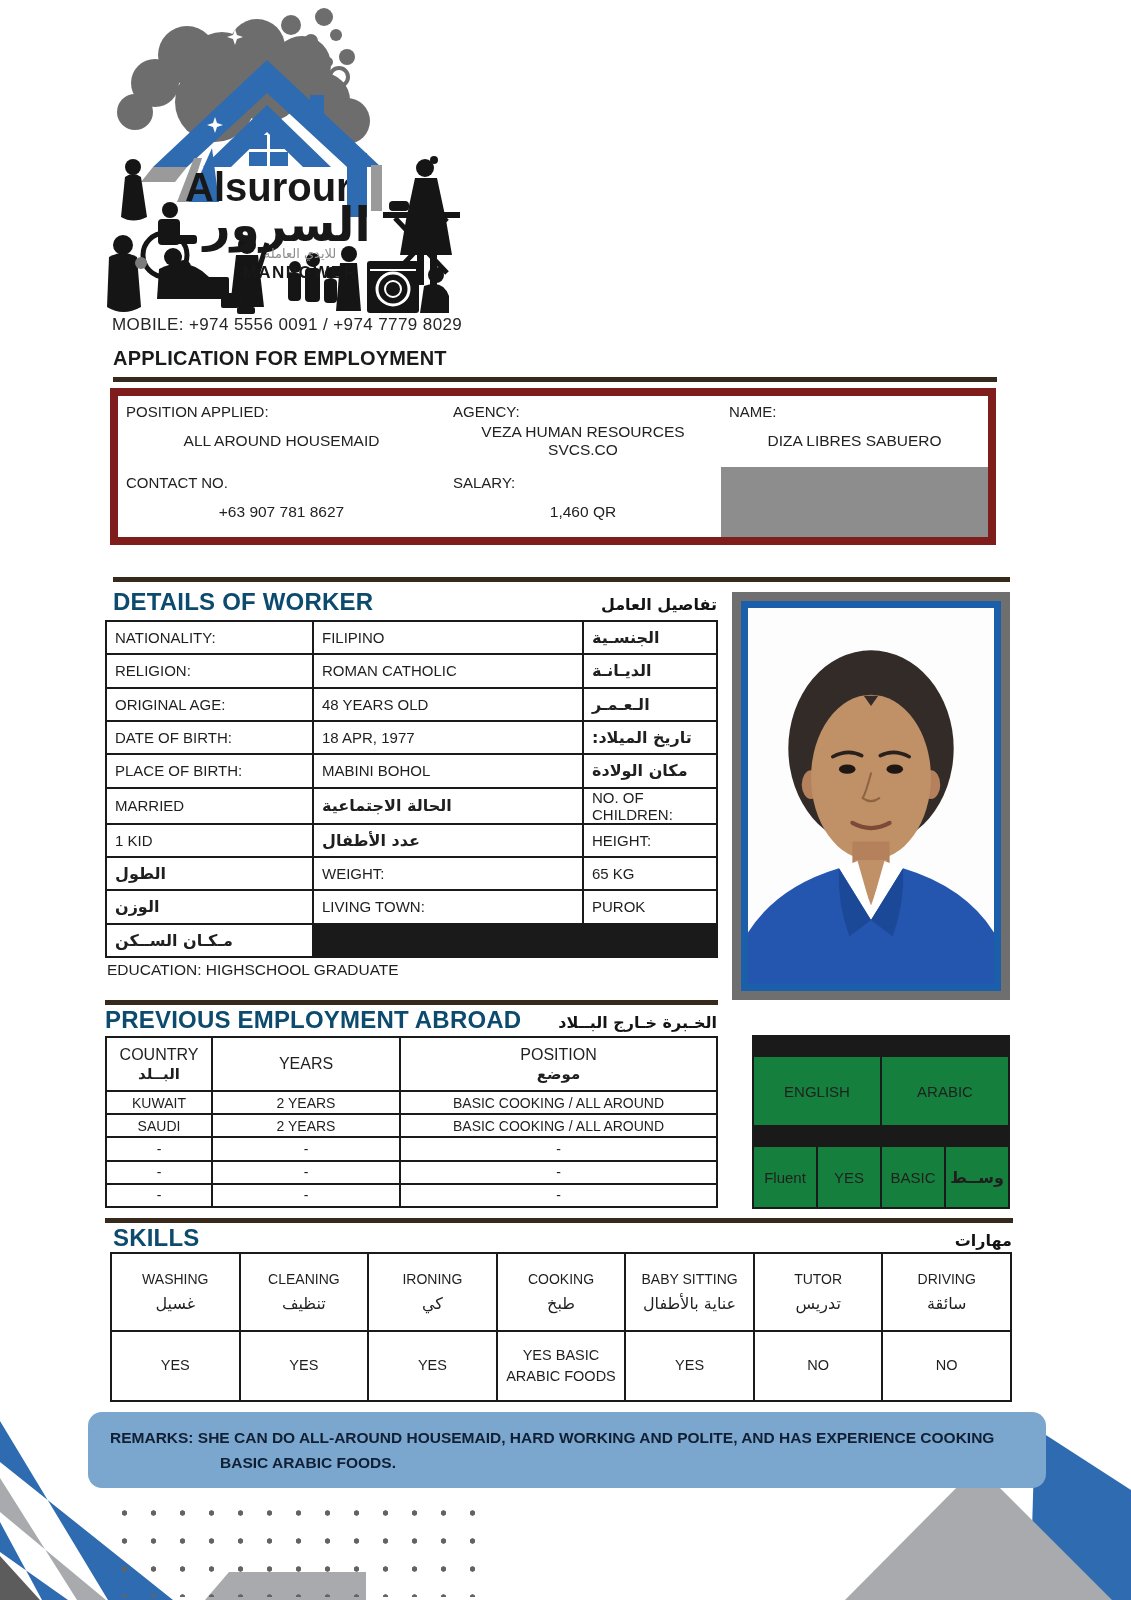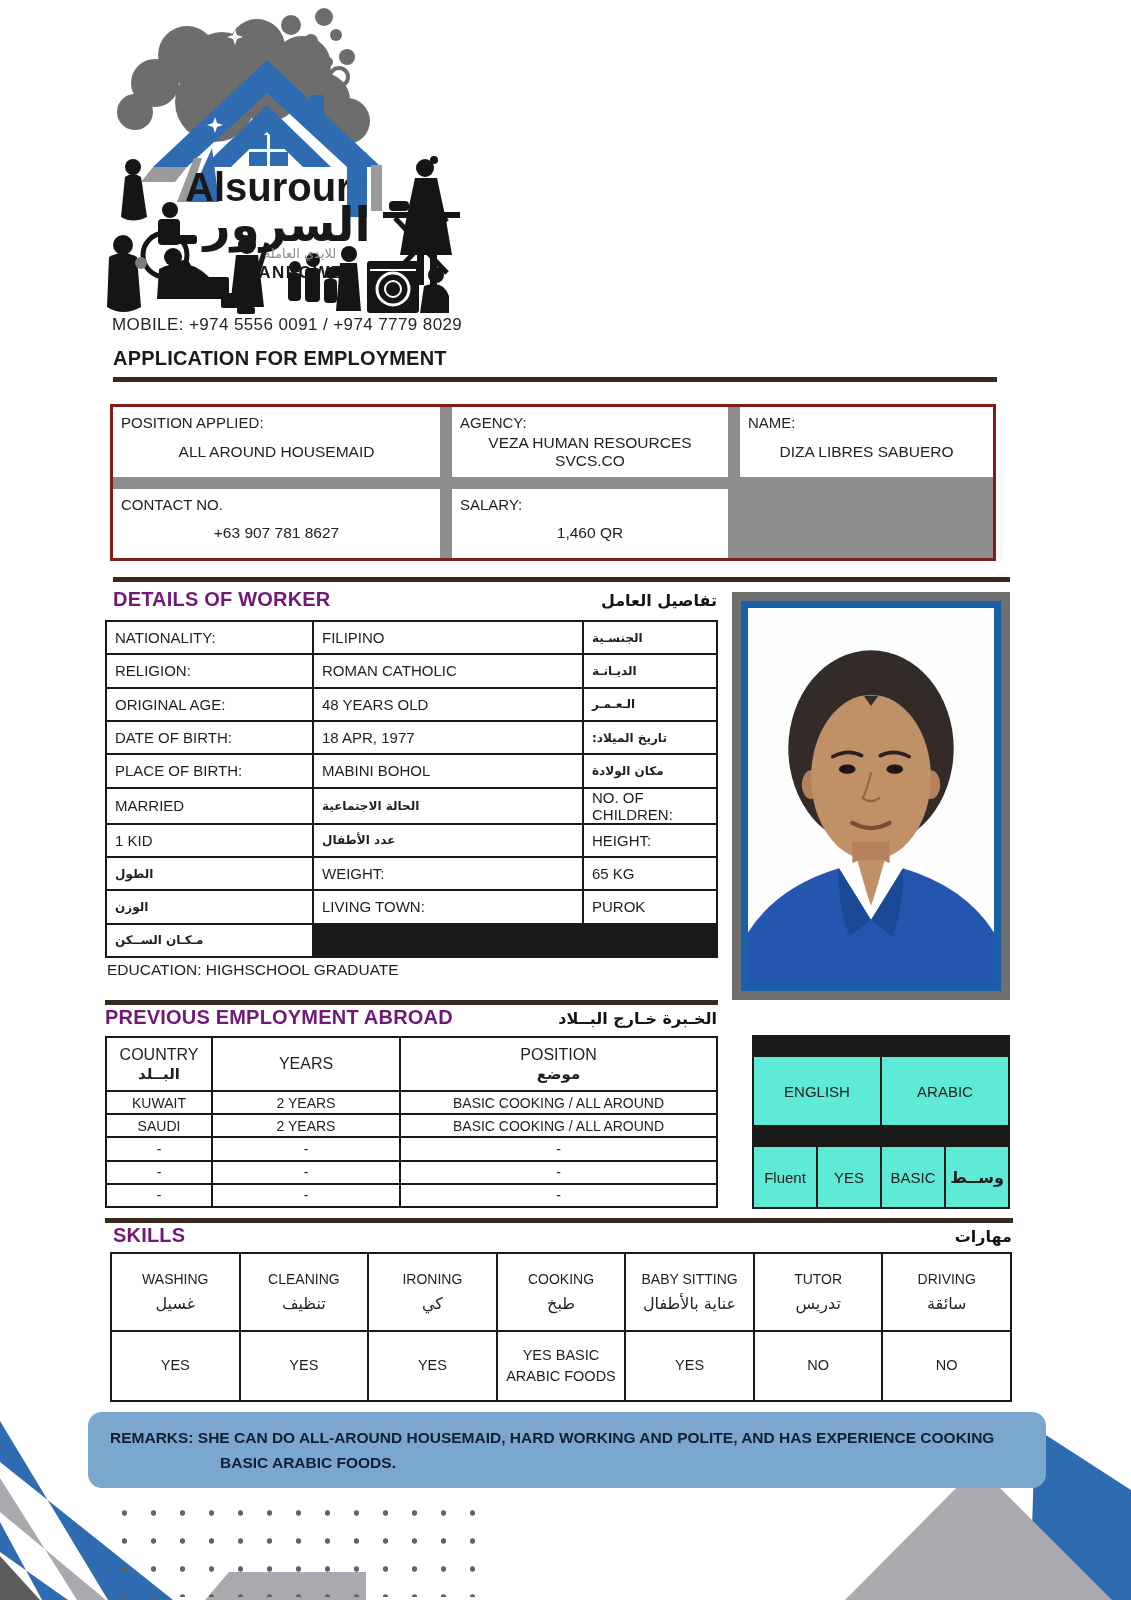--- a/index.html
+++ b/index.html
@@ -10,71 +10,71 @@
   .ar { font-family:"DejaVu Sans", sans-serif; direction:rtl; }
 
   
   .bar { position:absolute; height:5px; background:#38291d; z-index:3; }
   #bar-app   { left:113px; top:377px; width:884px; }
   #bar-det   { left:113px; top:577px; width:897px; }
   #bar-emp   { left:105px; top:1000px; width:613px; }
   #bar-skill { left:105px; top:1218px; width:908px; }
 
   .sec-head { position:absolute; display:flex; justify-content:space-between; align-items:baseline; z-index:3; }
-  .sec-head .en { font-weight:800; font-size:20px; letter-spacing:.2px; color:#701a75; }
+  .sec-head .en { font-weight:800; font-size:24px; letter-spacing:.2px; color:#0c4a6e; }
   .sec-head .ar { font-weight:700; font-size:16px; color:#141414; }
 
   #app-title { left:113px; top:347px; font-weight:800; font-size:20px; letter-spacing:.2px; z-index:3; position:absolute; }
   #mobile-line { position:absolute; left:112px; top:315px; font-size:17px; letter-spacing:.4px; color:#262626; z-index:3; }
 
   #details-head { left:113px; top:588px; width:604px; }
   #emp-head { left:105px; top:1006px; width:612px; }
   #skills-head { left:113px; top:1224px; width:899px; }
 
   
   #app-table {
     position:absolute; left:110px; top:388px; width:886px; height:157px;
     display:grid; grid-template-columns:327px 276px 1fr; grid-template-rows:1fr 1fr;
-    background:#8d8d8d; border:3px solid #7f1d1d; gap:12px; z-index:3; box-sizing:border-box;margin-top:16px;
+    background:#8d8d8d; border:8px solid #7f1d1d; gap:0; z-index:3; box-sizing:border-box;
   }
   .app-cell { background:#ffffff; position:relative; }
   .app-label { position:absolute; top:7px; left:8px; font-size:15px; color:#222; }
   .app-value { width:100%; height:100%; display:flex; align-items:center; justify-content:center;
                padding-top:20px; box-sizing:border-box; font-size:15.5px; text-align:center; color:#222; }
   .app-value .wrapnarrow { display:inline-block; max-width:215px; }
 
   
   #details-table {
     position:absolute; left:105px; top:620px; width:613px; height:338px;
     display:grid; grid-template-columns:205px 268px 1fr; grid-auto-rows:1fr;
     background:#1a1a1a; border:2px solid #1a1a1a; gap:2px; z-index:3; box-sizing:border-box;
   }
   .d-cell { background:#fff; display:flex; align-items:center; font-size:15px; padding:0 8px; color:#1f1f1f; }
-  .d-ar { justify-content:flex-end; font-size:12px; font-weight:600; }
+  .d-ar { justify-content:flex-end; font-size:16px; font-weight:600; }
 
   #education-line { position:absolute; left:107px; top:961px; font-size:15.5px; color:#1f1f1f; z-index:3; }
 
   
   #emp-table {
     position:absolute; left:105px; top:1036px; width:613px; height:172px;
     display:grid; grid-template-columns:104px 186px 1fr; grid-template-rows:52px repeat(5,1fr);
     background:#1a1a1a; border:2px solid #1a1a1a; gap:2px; z-index:3; box-sizing:border-box;
   }
   .e-cell { background:#fff; display:flex; align-items:center; justify-content:center;
             font-size:14px; text-align:center; color:#1f1f1f; }
   .e-head { flex-direction:column; font-size:16px; line-height:1.2; }
   .e-head .ar { font-size:15px; font-weight:600; }
 
   
   #lang-table {
     position:absolute; left:752px; top:1035px; width:258px; height:174px;
     display:grid; grid-template-columns:repeat(4,1fr); grid-template-rows:88px 1fr;
     background:#1a1a1a; border:2px solid #1a1a1a; gap:2px; z-index:3; box-sizing:border-box;
   }
-  .l-cell { background:#5eead4; display:flex; align-items:center; justify-content:center; font-size:15px; color:#1f1f1f;margin-top:20px; }
+  .l-cell { background:#15803d; display:flex; align-items:center; justify-content:center; font-size:15px; color:#1f1f1f;margin-top:20px; }
   .l-span2 { grid-column:span 2; }
   .l-ar { font-size:16px; font-weight:600; }
 
   
   #skills-table {
     position:absolute; left:110px; top:1252px; width:902px; height:150px;
     display:grid; grid-template-columns:repeat(7,1fr); grid-template-rows:76px 1fr;
     background:#1a1a1a; border:2px solid #1a1a1a; gap:2px; z-index:3; box-sizing:border-box;
   }
   .s-cell { background:#fff; }

